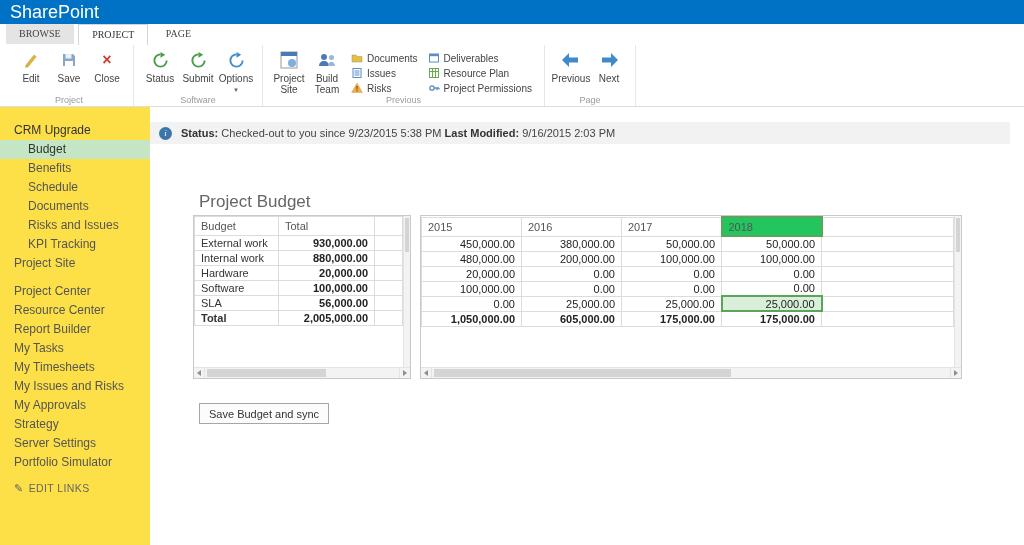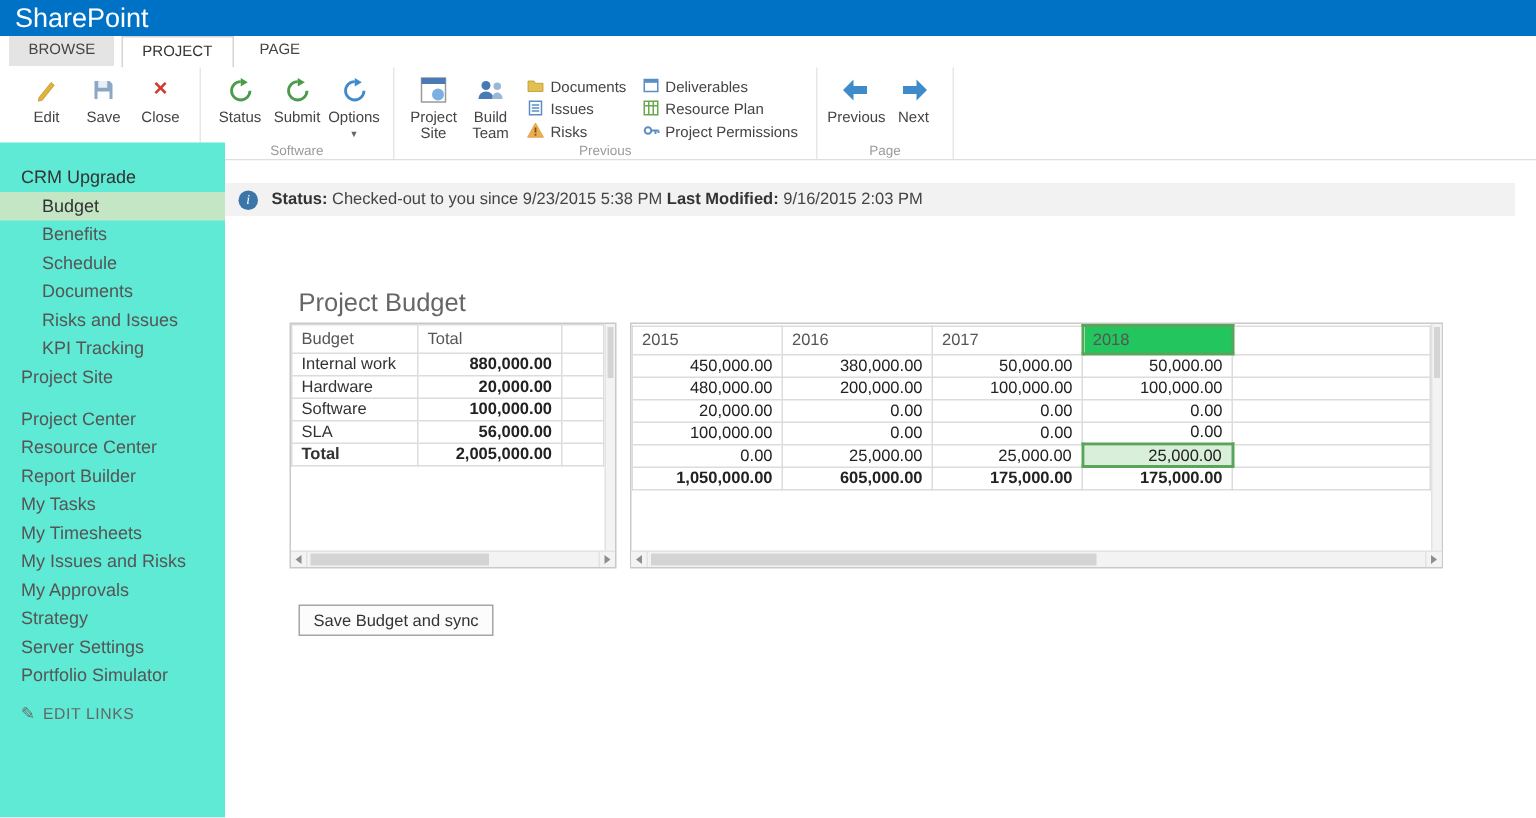--- a/index.html
+++ b/index.html
@@ -5,38 +5,38 @@
   * { margin:0; padding:0; box-sizing:border-box; }
   body { font-family:"Liberation Sans", sans-serif; background:#fff; }
   #app { position:relative; width:1024px; height:545px; background:#fff; overflow:hidden; }
 
   
   .suite-bar { position:absolute; top:0; left:0; right:0; height:24px; background:#0072c6; }
   .brand { display:inline-block; color:#fff; font-size:18px; line-height:24px; padding-left:10px; }
 
   
   .tab-row { position:absolute; top:24px; left:0; right:0; height:21px; background:#fff; }
-  .rtab { display:inline-block; font-size:10px; color:#444; padding:4px 13px 5px; cursor:default; vertical-align:top; }
+  .rtab { display:inline-block; font-size:10px; color:#444; padding:4px 13px 5px; cursor:default; vertical-align:top;font-family:Liberation Serif, serif; }
   .rtab.first { margin-left:6px; background:#e4e4e4; }
   .rtab.active { background:#fff; border:1px solid #d5d5d5; border-bottom:none; color:#333; }
 
   
   .ribbon { position:absolute; top:45px; left:0; right:0; height:62px; background:#fff; border-bottom:1px solid #dedede; display:flex; padding-left:5px; }
   .rgroup { position:relative; display:flex; align-items:flex-start; padding:3px 7px 13px 7px; border-right:1px solid #e7e7e7; }
   .glabel { position:absolute; bottom:1px; left:0; right:0; text-align:center; font-size:9px; color:#9b9b9b; }
   .bigbtn { width:36px; display:flex; flex-direction:column; align-items:center; text-align:center; font-size:10px; color:#444; line-height:11px; padding:2px 1px; margin:0 1px; cursor:pointer; }
   .bigbtn .icn { height:20px; display:flex; align-items:center; justify-content:center; margin-bottom:3px; }
   .glyph-x { color:#ce3c30; font-size:16px; font-weight:bold; line-height:16px; }
   .glyph-pencil { font-size:15px; color:#8f8f43; line-height:16px; }
   .caret { font-size:6px; color:#666; margin-top:1px; }
   .smallcol { display:flex; flex-direction:column; padding-top:3px; margin:0 2px; }
   .smallbtn { display:flex; align-items:center; gap:4px; height:15px; font-size:10px; color:#444; padding:0 3px; cursor:pointer; white-space:nowrap; }
 
   
-  .sidebar { position:absolute; top:95px; left:0; width:150px; bottom:0; background:#5eead4; padding-top:14px; font-size:12px; }
+  .sidebar { position:absolute; top:107px; left:0; width:150px; bottom:0; background:#fde047; padding-top:14px; font-size:12px; }
   .side-header { height:19px; line-height:19px; padding-left:14px; color:#333; }
   .side-item { height:19px; line-height:19px; color:#555; cursor:pointer; }
   .side-item.sub { padding-left:28px; }
   .side-item.top { padding-left:14px; }
   .side-item.selected { background:#c4e6c4; color:#333; }
   .side-gap { height:9px; }
   .edit-links { margin-top:8px; padding-left:14px; font-size:10.5px; color:#666; letter-spacing:.4px; display:flex; align-items:center; gap:5px; cursor:pointer; }
   .edit-links .glyph-pencil { font-size:11px; color:#666; }
 
   
@@ -298,20 +298,25 @@
               <col>
             </colgroup>
           <thead>
             <tr>
               <th>Budget</th>
               <th>Total</th>
               <th class="spacer"></th>
             </tr>
           </thead>
           <tbody>
+              <tr>
+                <td class="lbl">External work</td>
+                <td class="num tot">930,000.00</td>
+                <td class="spacer"></td>
+              </tr>
               <tr>
                 <td class="lbl">Internal work</td>
                 <td class="num tot">880,000.00</td>
                 <td class="spacer"></td>
               </tr>
               <tr>
                 <td class="lbl">Hardware</td>
                 <td class="num tot">20,000.00</td>
                 <td class="spacer"></td>
               </tr>

